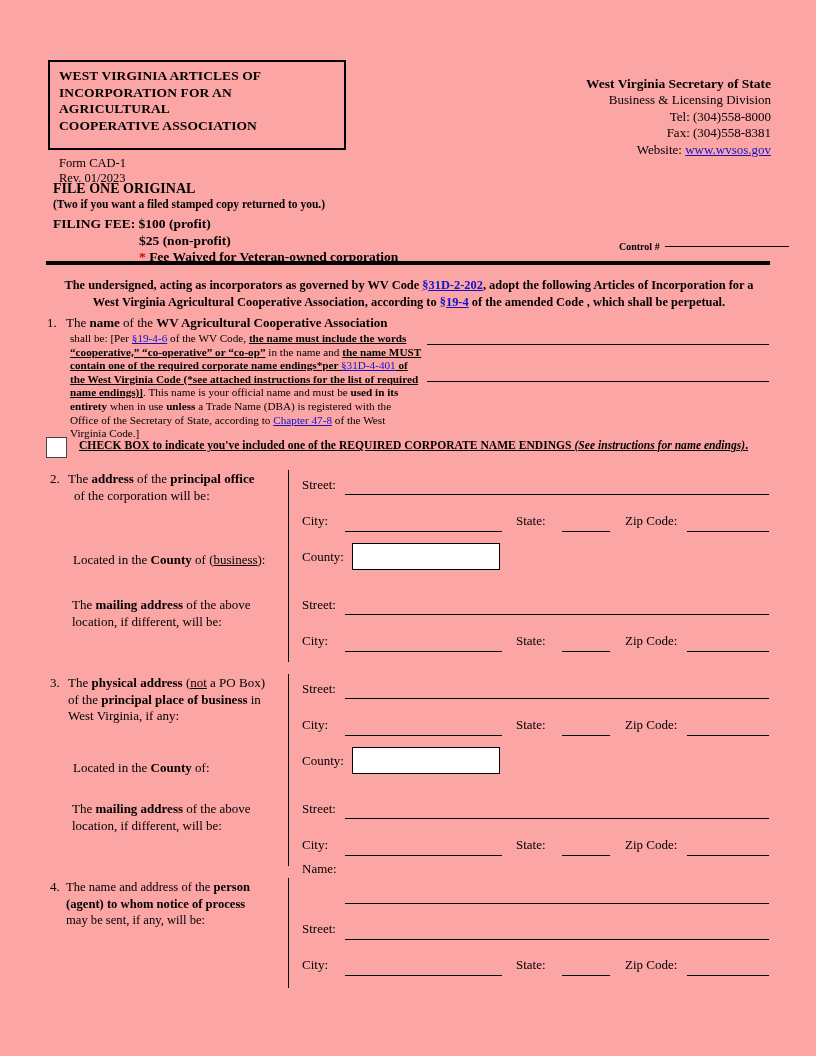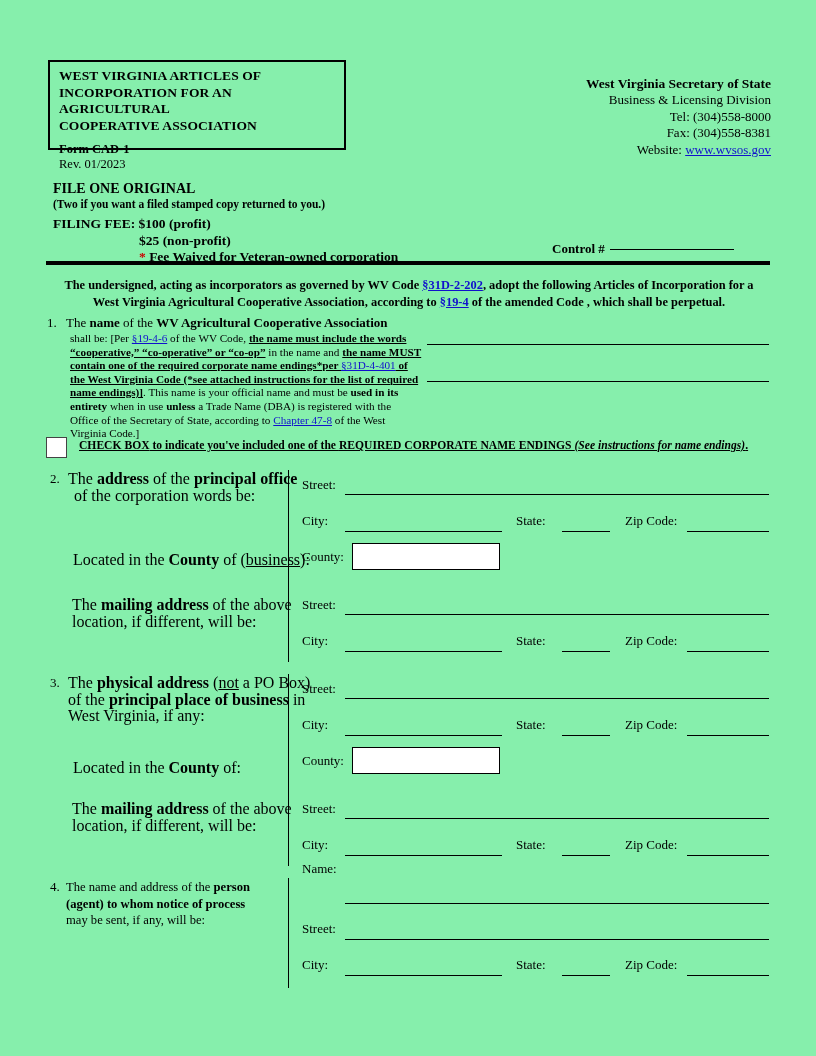--- a/index.html
+++ b/index.html
@@ -8,21 +8,21 @@
     background: #ffffff;
   }
   body {
     font-family: "Liberation Serif", "DejaVu Serif", serif;
     color: #000000;
   }
   .page {
     position: relative;
     width: 816px;
     height: 1056px;
-    background: #86efac;
+    background: #fca5a5;
     overflow: hidden;
   }
 
   
   .title-box {
     position: absolute;
     left: 48px;
     top: 60px;
     width: 298px;
     height: 90px;
@@ -33,21 +33,21 @@
   .title-box .t-line {
     font-weight: bold;
     font-size: 13.5px;
     line-height: 16.5px;
     letter-spacing: .1px;
   }
   .title-box .f-line {
     font-size: 12.5px;
     line-height: 15px;
   }
-  .title-box .f-first { margin-top: 8px; font-weight: bold; }
+  .title-box .f-first { margin-top: 22px; }
 
   .sos-block {
     position: absolute;
     right: 45px;
     top: 60px;
     width: 330px;
     text-align: right;
     font-size: 13px;
     line-height: 16.4px;
   }
@@ -80,24 +80,24 @@
     top: 216px;
     font-weight: bold;
     font-size: 13.5px;
     line-height: 16.6px;
   }
   .fee-indent { padding-left: 86px; }
   .fee-star { color: #cc0000; }
 
   .control {
     position: absolute;
-    left: 552px;
+    left: 619px;
     top: 241px;
     font-weight: bold;
-    font-size: 13px;
+    font-size: 10px;
     white-space: nowrap;
   }
   .control .cline {
     display: inline-block;
     width: 124px;
     border-bottom: 1.4px solid #000;
     margin-left: 5px;
     vertical-align: 3px;
   }
   .thick-rule {
@@ -194,21 +194,21 @@
     position: absolute;
     width: 0;
     border-left: 1.4px solid #000;
   }
   .sec-num {
     position: absolute;
     font-size: 13px;
   }
   .sec-text {
     position: absolute;
-    font-size: 16px;
+    font-size: 13px;
     line-height: 16.6px;
     width: 250px;
   }
   .sec-text.small { font-size: 12.6px; }
 
   .fld-label {
     position: absolute;
     font-size: 13px;
     white-space: nowrap;
   }
@@ -275,21 +275,21 @@
 
   <div class="cb"></div>
   <div class="cb-text">
     <b class="u">CHECK BOX</b><span class="u"> to indicate you've included one of the </span><b class="u">REQUIRED CORPORATE NAME ENDINGS </b><i class="u ital">(See instructions for name endings)</i><b class="u">.</b>
   </div>
 
   <div class="vdiv" style="left:288px; top:470px; height:192px;"></div>
   <div class="sec-num" style="left:50px; top:471px;">2.</div>
   <div class="sec-text" style="left:68px; top:471px;">
     <div><span>The </span><b>address</b><span> of the </span><b>principal office</b></div>
-    <div style="padding-left:6px">of the corporation words be:</div>
+    <div style="padding-left:6px">of the corporation will be:</div>
   </div>
   <div class="sec-text" style="left:73px; top:552px;">
     <span>Located in the </span><b>County</b><span> of (</span><span class="u">business</span><span>):</span>
   </div>
   <div class="sec-text" style="left:72px; top:597px;">
     <div><span>The </span><b>mailing address</b><span> of the above</span></div>
     <div>location, if different, will be:</div>
   </div>
 
   <div class="fld-label" style="left:302px; top:477px;">Street:</div>

